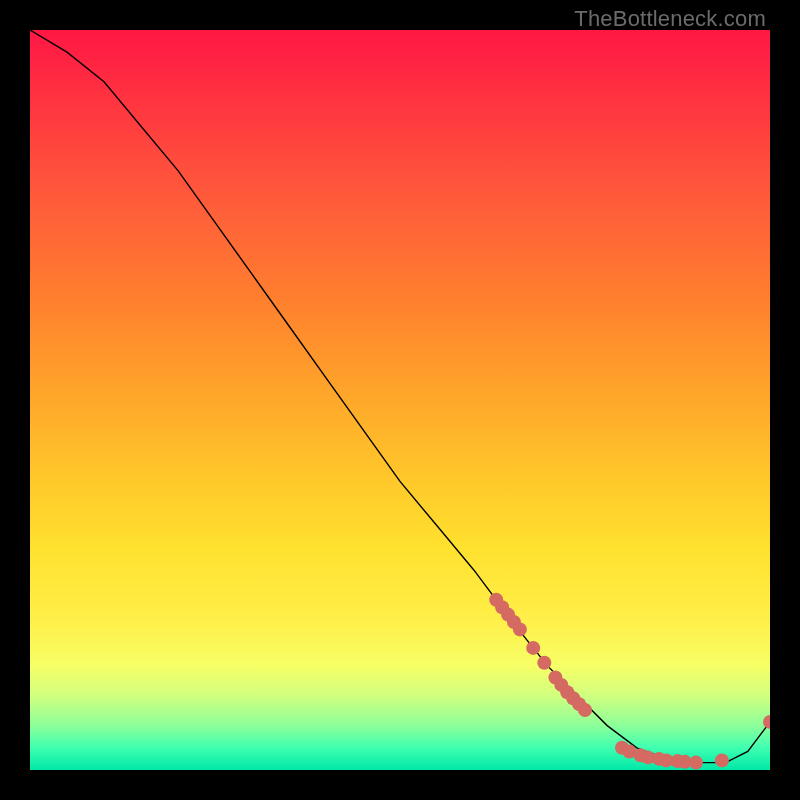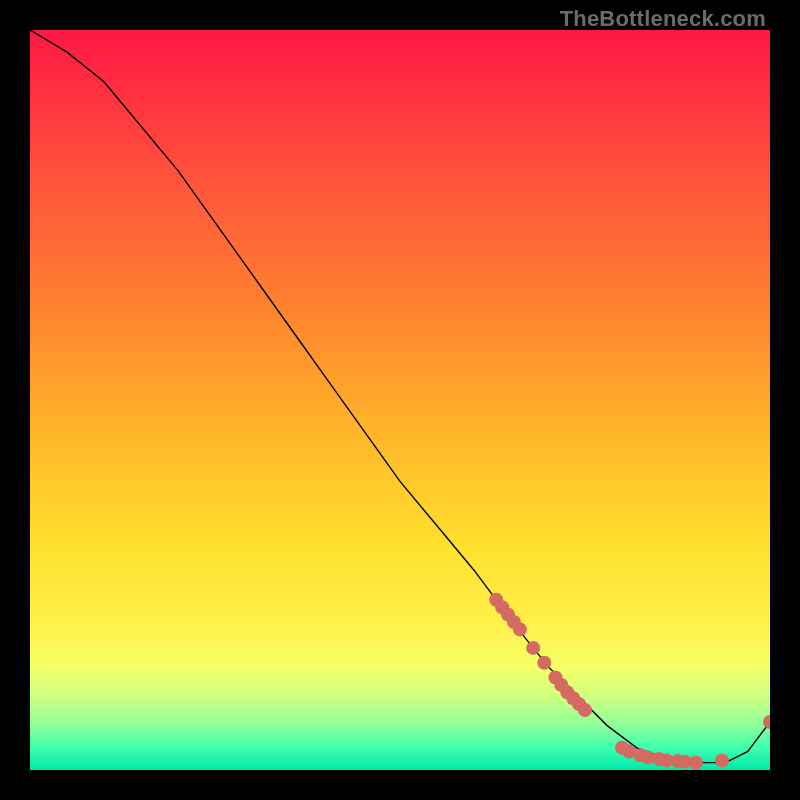--- a/index.html
+++ b/index.html
@@ -36,21 +36,21 @@
       #3fffb0 97%,
       #00e8a8 100%
     );
   }
   .watermark {
     position: absolute;
     top: 6px;
     right: 34px;
     font-family: Arial, Helvetica, sans-serif;
     font-size: 22px;
-    font-weight: 700;
+    font-weight: 400;
     color: #6b6b6b;
     letter-spacing: 0.2px;
     user-select: none;
     margin-left: 46px;
   }
   svg.overlay {
     position: absolute;
     inset: 0;
     width: 740px;
     height: 740px;

